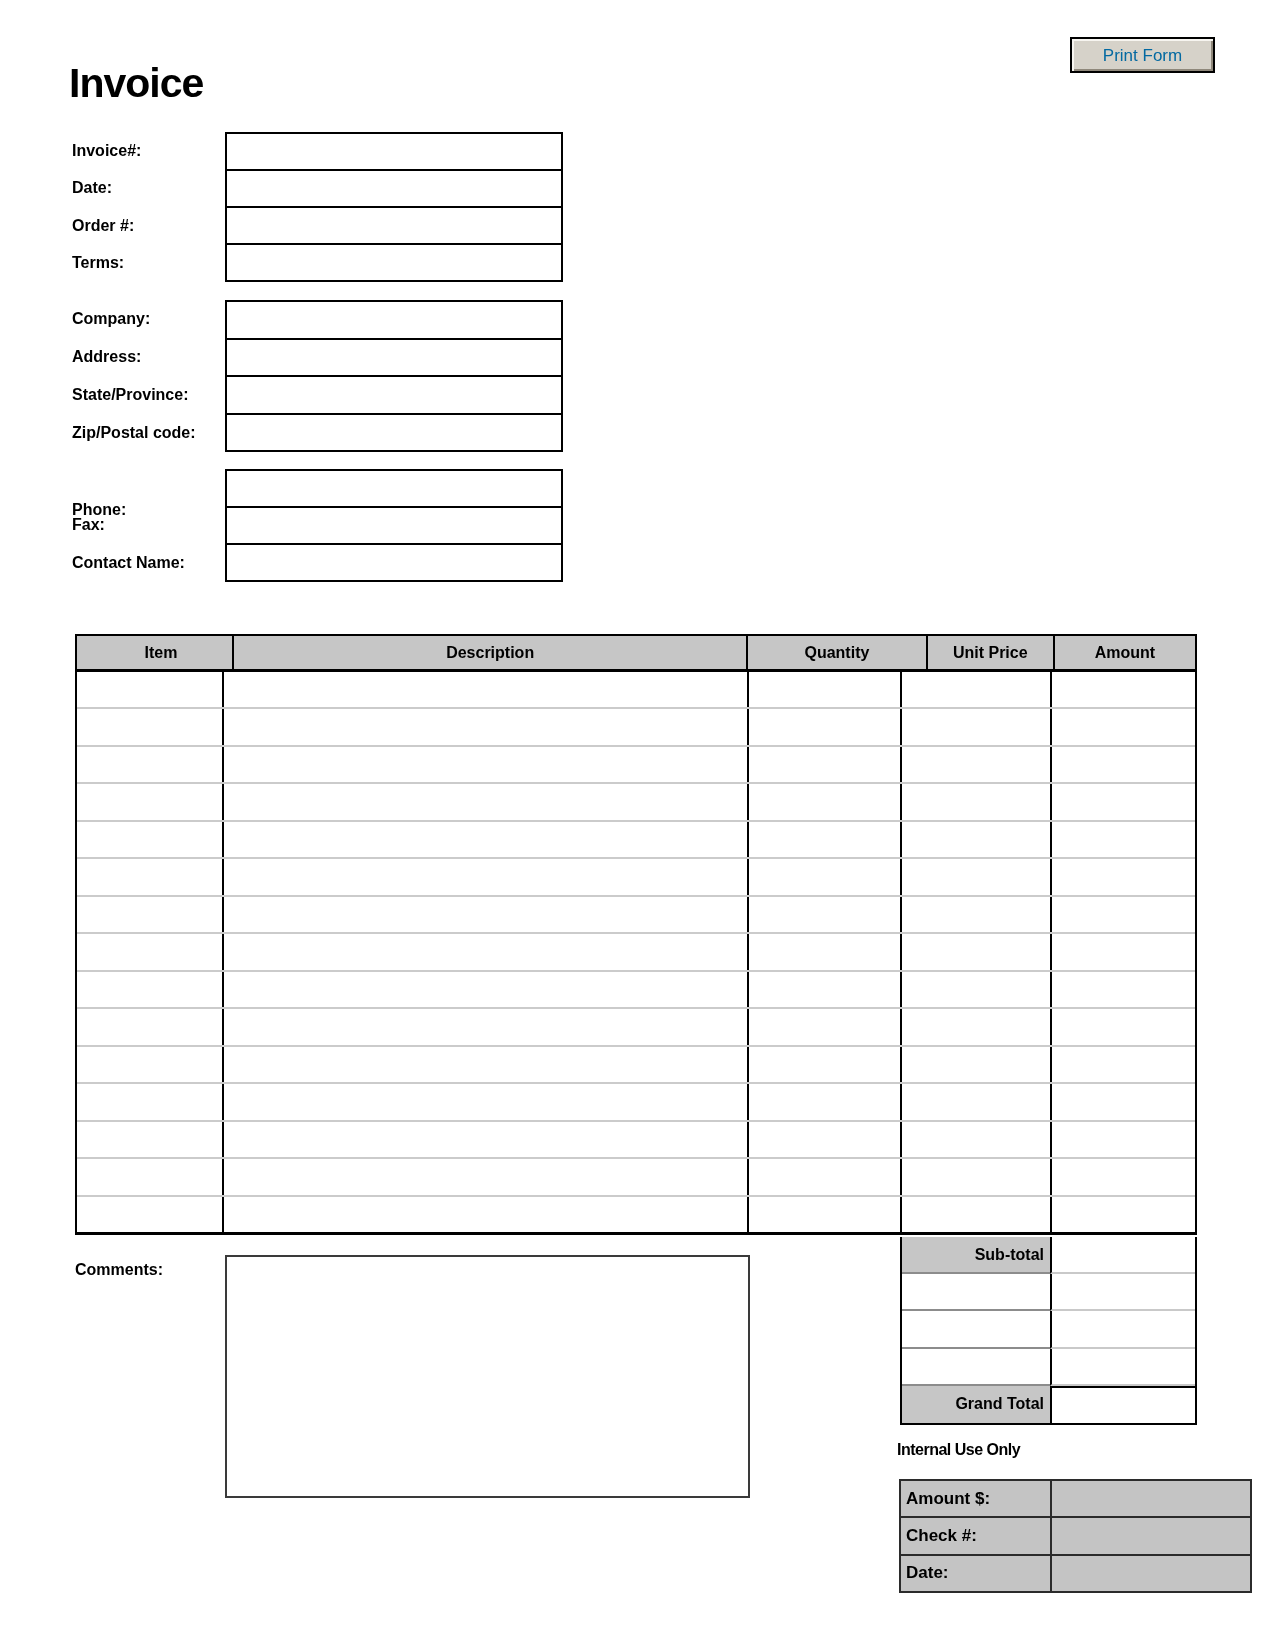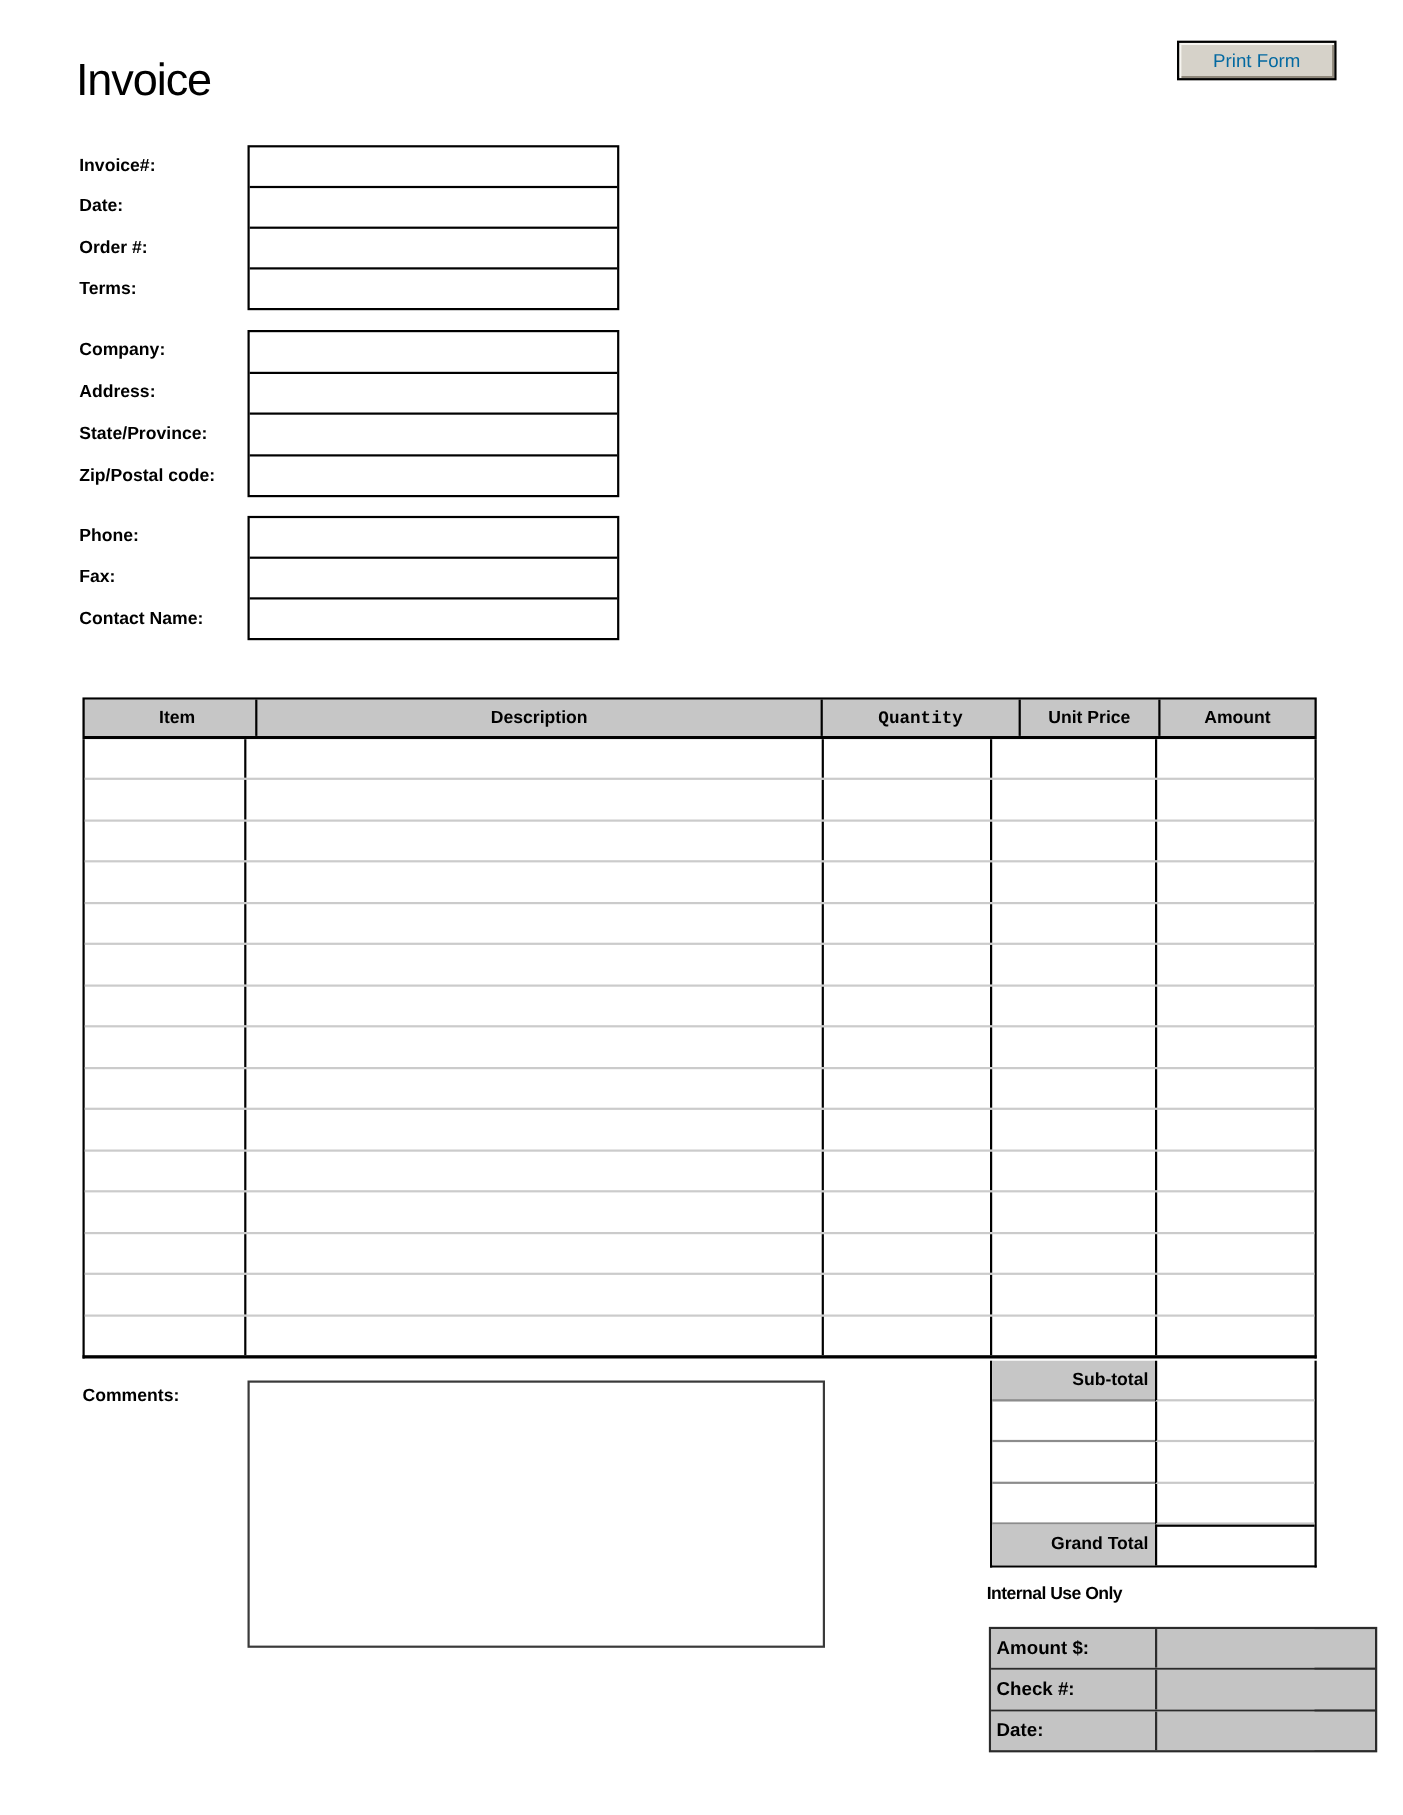--- a/index.html
+++ b/index.html
@@ -13,22 +13,22 @@
   .print-btn{
     position:absolute;left:1070px;top:37px;width:145px;height:36px;
     background:#d6d2c9;border:2px solid #000;
     box-shadow:inset 2px 2px 0 0 #f7f5f0, inset -2px -2px 0 0 #8f887b;
     font-size:17px;line-height:32px;text-align:center;color:#0369a1;
     font-family:"Liberation Sans",sans-serif;cursor:pointer;
   }
 
   
   .title{
-    position:absolute;left:69px;top:49px;
-    font-size:41px;font-weight:normal;letter-spacing:-1px;
+    position:absolute;left:69px;top:60px;
+    font-size:41px;font-weight:bold;letter-spacing:-1px;
   }
 
   
   .flabel{
     position:absolute;left:72px;height:20px;line-height:20px;
     font-size:16px;font-weight:bold;white-space:nowrap;
   }
 
   
   .stack{
@@ -56,21 +56,21 @@
   }
   .trow{flex:1;display:flex;border-bottom:2px solid #cbcbcb;}
   .trow:last-child{border-bottom:none;}
   .c-item{width:145px;}
   .c-desc{width:525px;border-left:2px solid #000;}
   .c-qty{width:153px;border-left:2px solid #000;}
   .c-price{width:150px;border-left:2px solid #000;}
   .c-amt{width:145px;border-left:2px solid #000;}
   .tbl-header .c-item{width:145px;}
   .tbl-header .c-desc{width:525px;}
-  .tbl-header .c-qty{width:183px;font-family:Liberation Mono, monospace;}
+  .tbl-header .c-qty{width:183px;}
   .tbl-header .c-price{width:130px;}
   .tbl-header .c-amt{width:145px;}
 
   
   .totals{
     position:absolute;left:900px;top:1237px;width:297px;height:188px;
     border-left:2px solid #000;border-right:2px solid #000;border-bottom:2px solid #000;
     display:flex;flex-direction:column;background:#fff;
   }
   .totrow{flex:1;display:flex;}
@@ -124,21 +124,21 @@
   <div class="flabel" style="top:141px">Invoice#:</div>
   <div class="flabel" style="top:178px">Date:</div>
   <div class="flabel" style="top:216px">Order #:</div>
   <div class="flabel" style="top:253px">Terms:</div>
 
   <div class="flabel" style="top:309px">Company:</div>
   <div class="flabel" style="top:347px">Address:</div>
   <div class="flabel" style="top:385px">State/Province:</div>
   <div class="flabel" style="top:423px">Zip/Postal code:</div>
 
-  <div class="flabel" style="top:478px">Phone:</div>
+  <div class="flabel" style="top:500px">Phone:</div>
   <div class="flabel" style="top:515px">Fax:</div>
   <div class="flabel" style="top:553px">Contact Name:</div>
 
   <div class="stack" style="top:132px;height:150px">
     <div class="fbox"></div>
     <div class="fbox"></div>
     <div class="fbox"></div>
     <div class="fbox"></div>
   </div>
 

